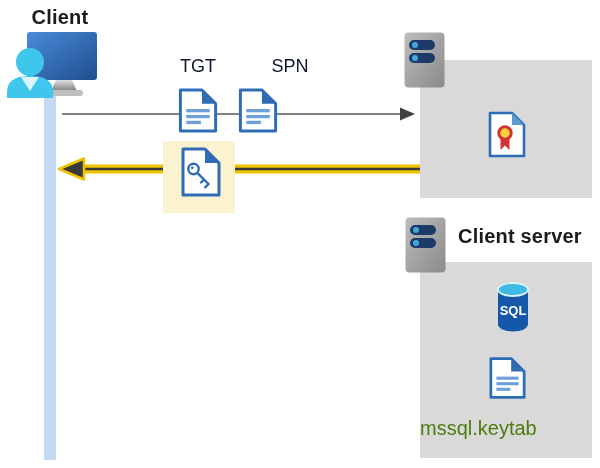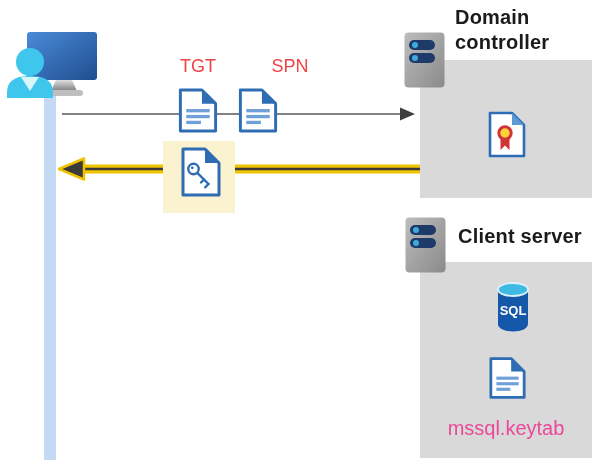--- a/index.html
+++ b/index.html
@@ -7,24 +7,24 @@
     position:relative; width:600px; height:468px; background:#ffffff;
     font-family:"Liberation Sans", sans-serif; overflow:hidden;
   }
   .abs { position:absolute; }
   .box { position:absolute; background:#D9D9D9; }
   .title {
     position:absolute; font-weight:bold; font-size:20px; color:#1B1B1B;
     line-height:25px; letter-spacing:0.2px;
   }
   .ticket-label {
-    position:absolute; font-size:18px; color:#ef4444; text-align:center;
+    position:absolute; font-size:18px; color:#0f172a; text-align:center;
   }
   .file-label {
-    position:absolute; font-size:20px; color:#ec4899; text-align:center;
+    position:absolute; font-size:20px; color:#4d7c0f; 
   }
 </style>
 </head>
 <body>
 
 <div class="canvas">
 
   <div class="box" style="left:420px; top:60px; width:172px; height:138px;"></div>
   <div class="box" style="left:420px; top:262px; width:172px; height:196px;"></div>
 
@@ -133,24 +133,24 @@
   </svg>
 
   <svg class="abs" style="left:489px; top:355px;" width="37" height="46" viewBox="0 0 40 46">
     <path d="M2,2 H24 L38,16 V44 H2 Z" fill="#FFFFFF" stroke="#2E6DB4" stroke-width="3" stroke-linejoin="round"></path>
     <path d="M24,2 L38,16 H24 Z" fill="#2E6DB4"></path>
     <rect x="8" y="21.5" width="24" height="3.4" fill="#6FA0D8"></rect>
     <rect x="8" y="27.5" width="24" height="3.4" fill="#6FA0D8"></rect>
     <rect x="8" y="33.5" width="15" height="3.4" fill="#6FA0D8"></rect>
   </svg>
 
+  <div class="title" style="left:10px; top:5px; width:100px; text-align:center;">Client</div>
 
   <div class="ticket-label" style="left:174px; top:56px; width:48px;">TGT</div>
 
   <div class="ticket-label" style="left:234px; top:56px; width:48px;margin-left:32px;">SPN</div>
 
-  <div class="title" style="left:455px; top:5px; width:135px;">Domain controller</div>
 
   <div class="title" style="left:458px; top:224px; width:140px; white-space:nowrap;">Client server</div>
 
   <div class="file-label" style="left:420px; top:417px; width:172px;">mssql.keytab</div>
 
 </div>
 
 </body></html>

